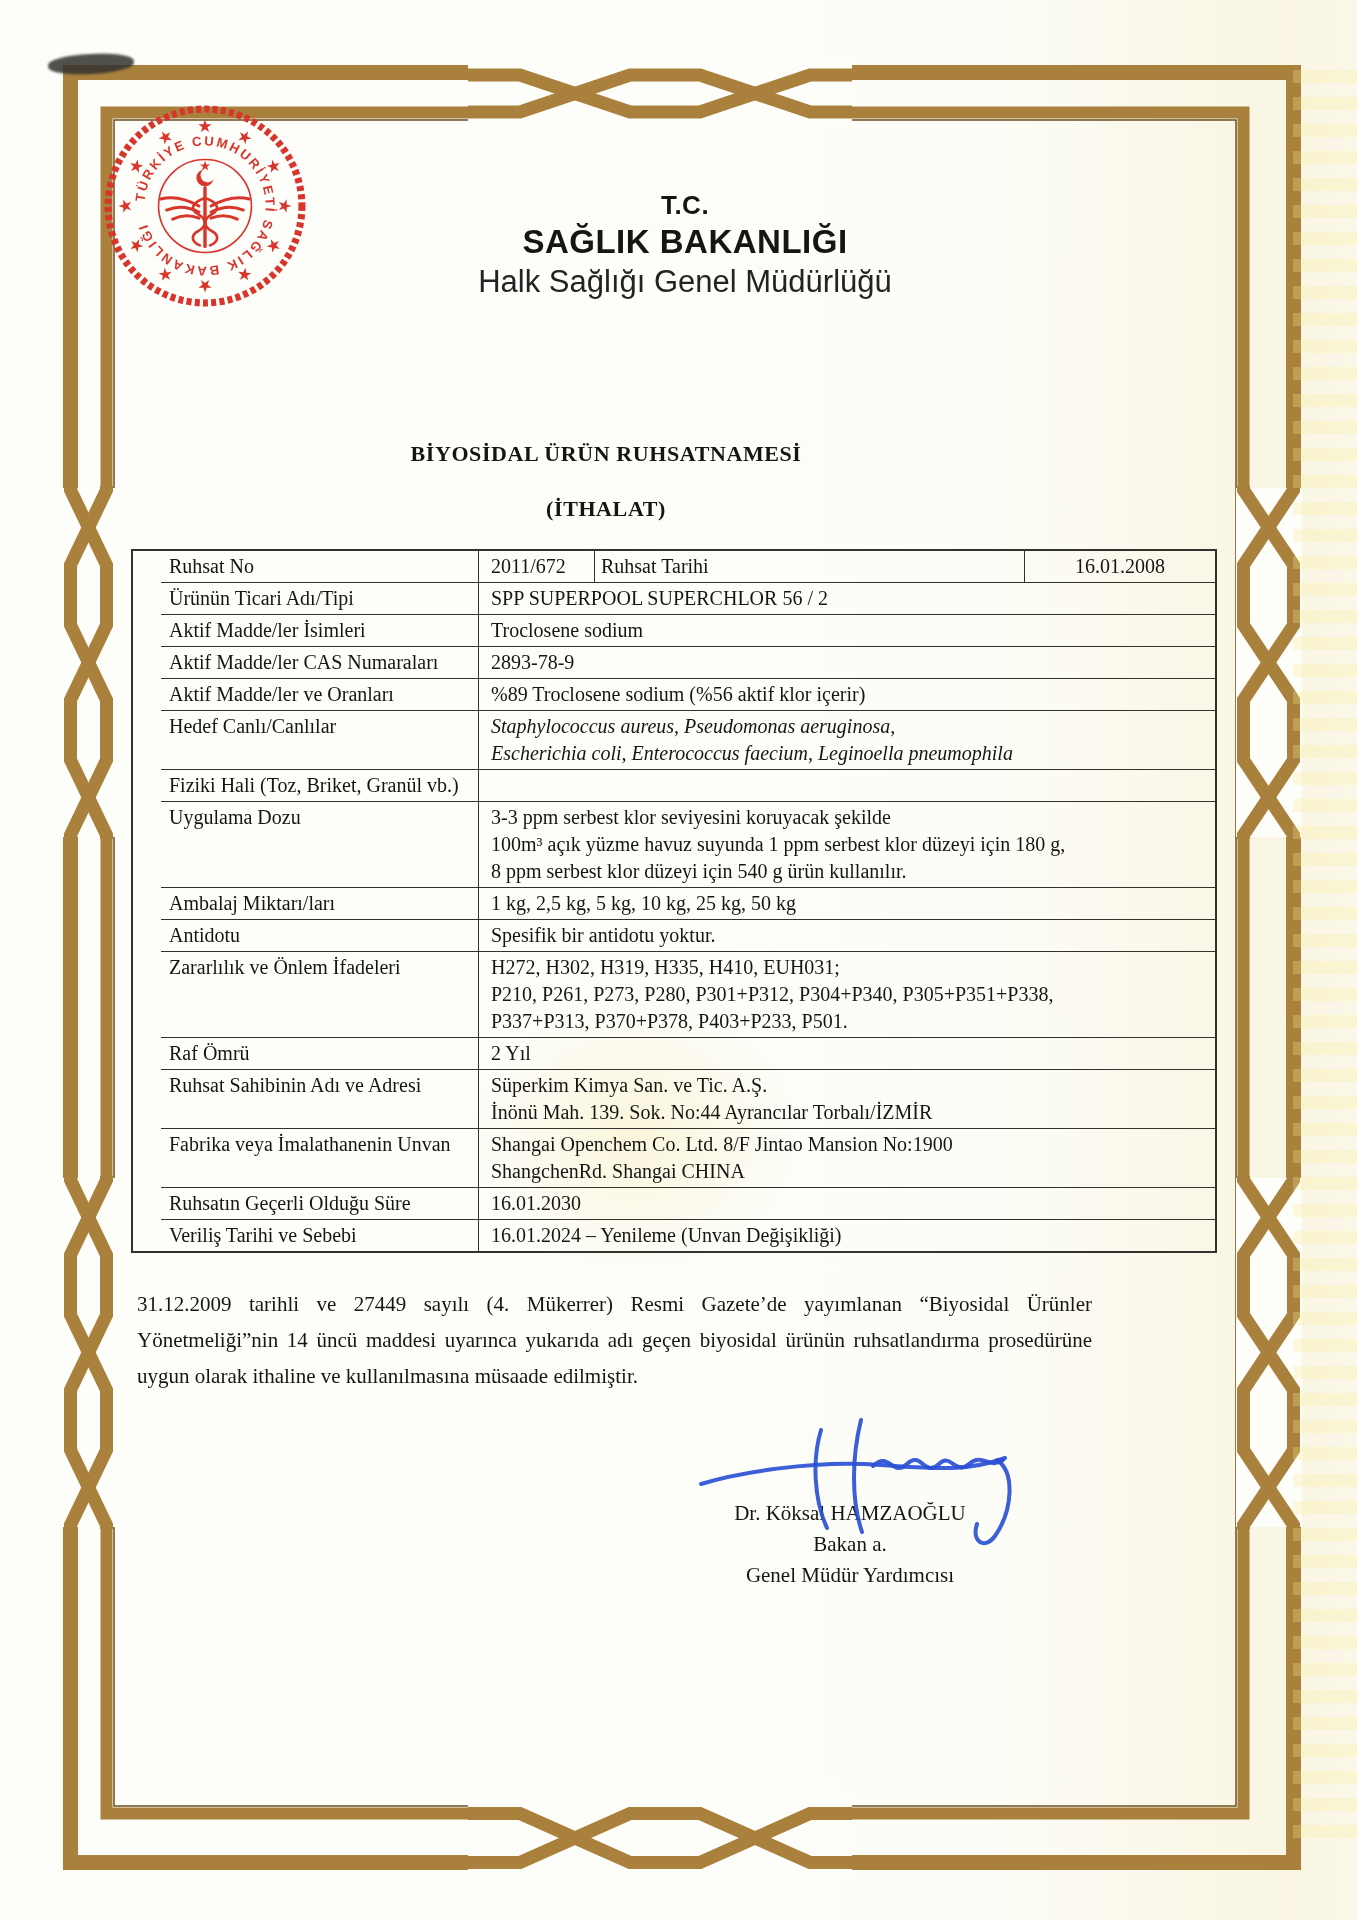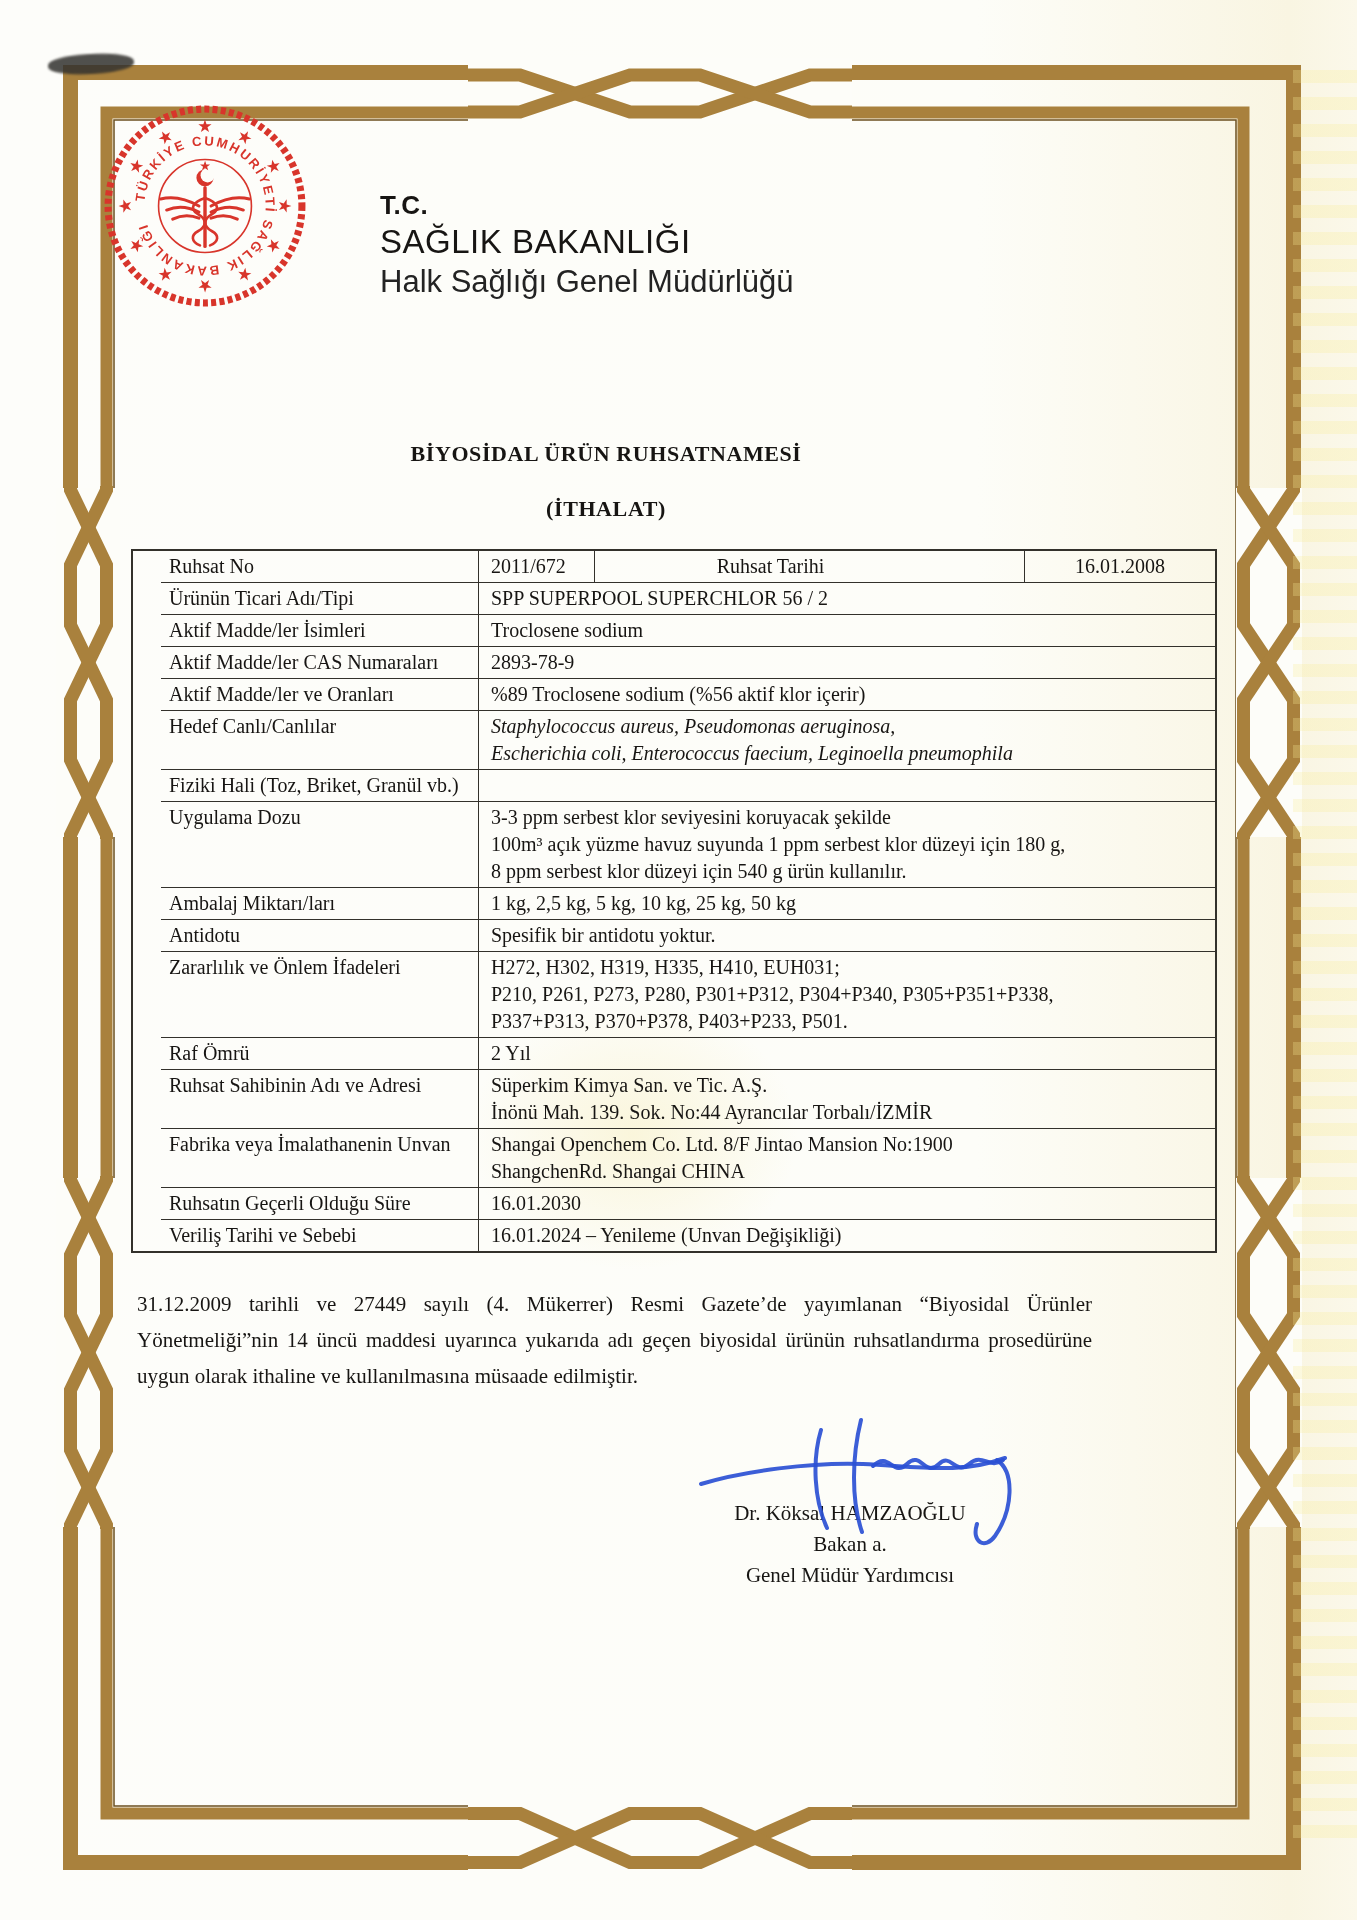--- a/index.html
+++ b/index.html
@@ -19,38 +19,38 @@
   .scan-tint{right:0;top:70px;bottom:70px;width:64px;opacity:.5;
       background:repeating-linear-gradient(to bottom,rgba(248,236,150,.55) 0 13px,rgba(255,255,255,0) 13px 27px);}
   .blotch{left:468px;top:1000px;width:330px;height:270px;
       background:radial-gradient(closest-side,rgba(247,238,190,.5),rgba(247,238,190,0));}
   
   #emblem{left:100px;top:101px;}
   .seal-star{font:17px "DejaVu Sans",sans-serif;fill:#d8352b;text-anchor:middle;dominant-baseline:central;}
   .seal-ring-text{font-family:"Liberation Sans","DejaVu Sans",sans-serif;font-weight:bold;
       font-size:13px;letter-spacing:2px;fill:#d8352b;}
   
-  .head-block{left:380px;top:190px;width:610px;text-align:left;
+  .head-block{left:380px;top:190px;width:610px;text-align:center;
       font-family:"Liberation Sans","DejaVu Sans",sans-serif;}
   .head-tc{font-size:26px;font-weight:bold;letter-spacing:.5px;}
-  .head-ministry{font-size:33px;font-weight:normal;letter-spacing:.5px;margin-top:2px;}
+  .head-ministry{font-size:33px;font-weight:bold;letter-spacing:.5px;margin-top:2px;}
   .head-dept{font-size:31px;margin-top:3px;color:#232323;}
   
   .title-block{left:131px;top:441px;width:950px;text-align:center;}
   .doc-title{font-size:22px;font-weight:bold;letter-spacing:.6px;}
   .doc-subtitle{font-size:22px;font-weight:bold;margin-top:29px;letter-spacing:.6px;}
   
   .lic-table{left:131px;top:549px;width:1082px;border:2px solid #33312b;font-size:20px;line-height:27px;}
   .trow{display:flex;border-bottom:1.6px solid #33312b;margin-left:28px;}
   .trow:last-child{border-bottom:none;}
   .tlabel{width:318px;flex:0 0 auto;padding:2px 2px 2px 8px;border-right:1.6px solid #33312b;box-sizing:border-box;}
   .tvalue{flex:1;padding:2px 6px 2px 12px;}
   .tvalue.italic{font-style:italic;}
   .hr-val{width:116px;flex:0 0 auto;padding:2px 4px 2px 12px;border-right:1.6px solid #33312b;box-sizing:border-box;}
-  .hr-datelabel{flex:1;padding:2px 84px 2px 6px;text-align:center;border-right:1.6px solid #33312b;box-sizing:border-box;}
+  .hr-datelabel{flex:1;padding:2px 84px 2px 6px;text-align:left;border-right:1.6px solid #33312b;box-sizing:border-box;}
   .hr-dateval{width:190px;flex:0 0 auto;text-align:center;padding:2px 4px;box-sizing:border-box;}
   
   .body-par{left:137px;top:1286px;width:955px;font-size:21px;line-height:36px;text-align:justify;}
   
   .sig-block{left:640px;top:1498px;width:420px;text-align:center;font-size:21px;line-height:31px;}
   #sig-ink{left:693px;top:1408px;z-index:5;}
   .ink{stroke:#2b50d4;fill:none;stroke-width:4;stroke-linecap:round;opacity:.92;}
 </style>
 </head>
 <body>

